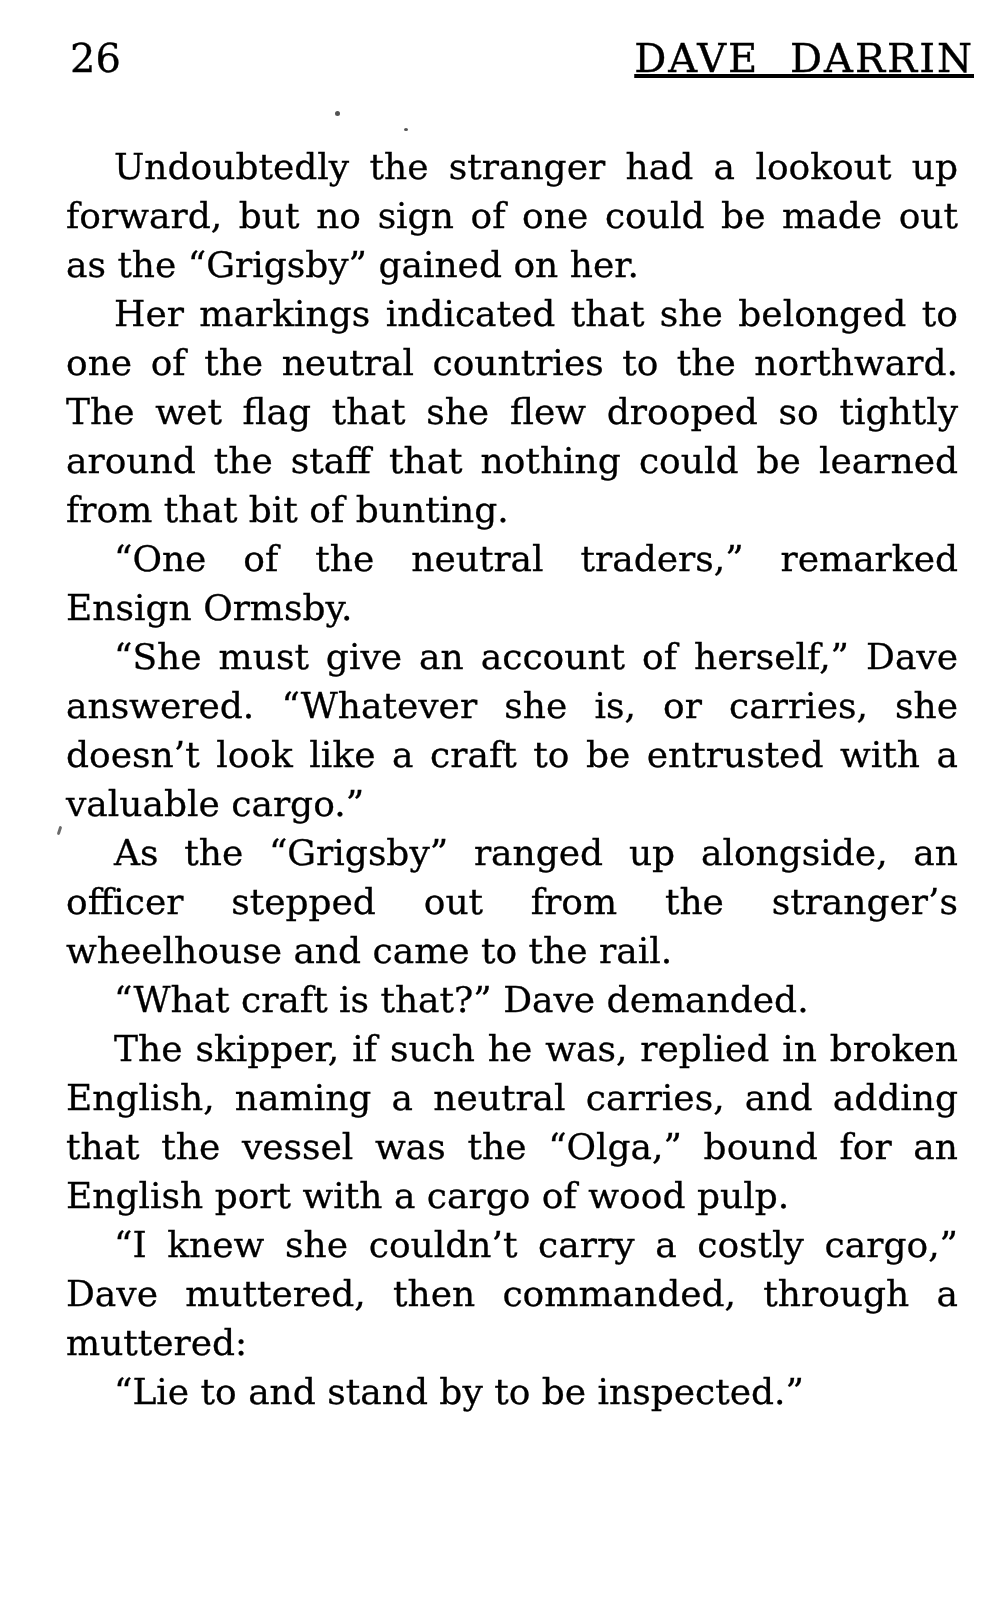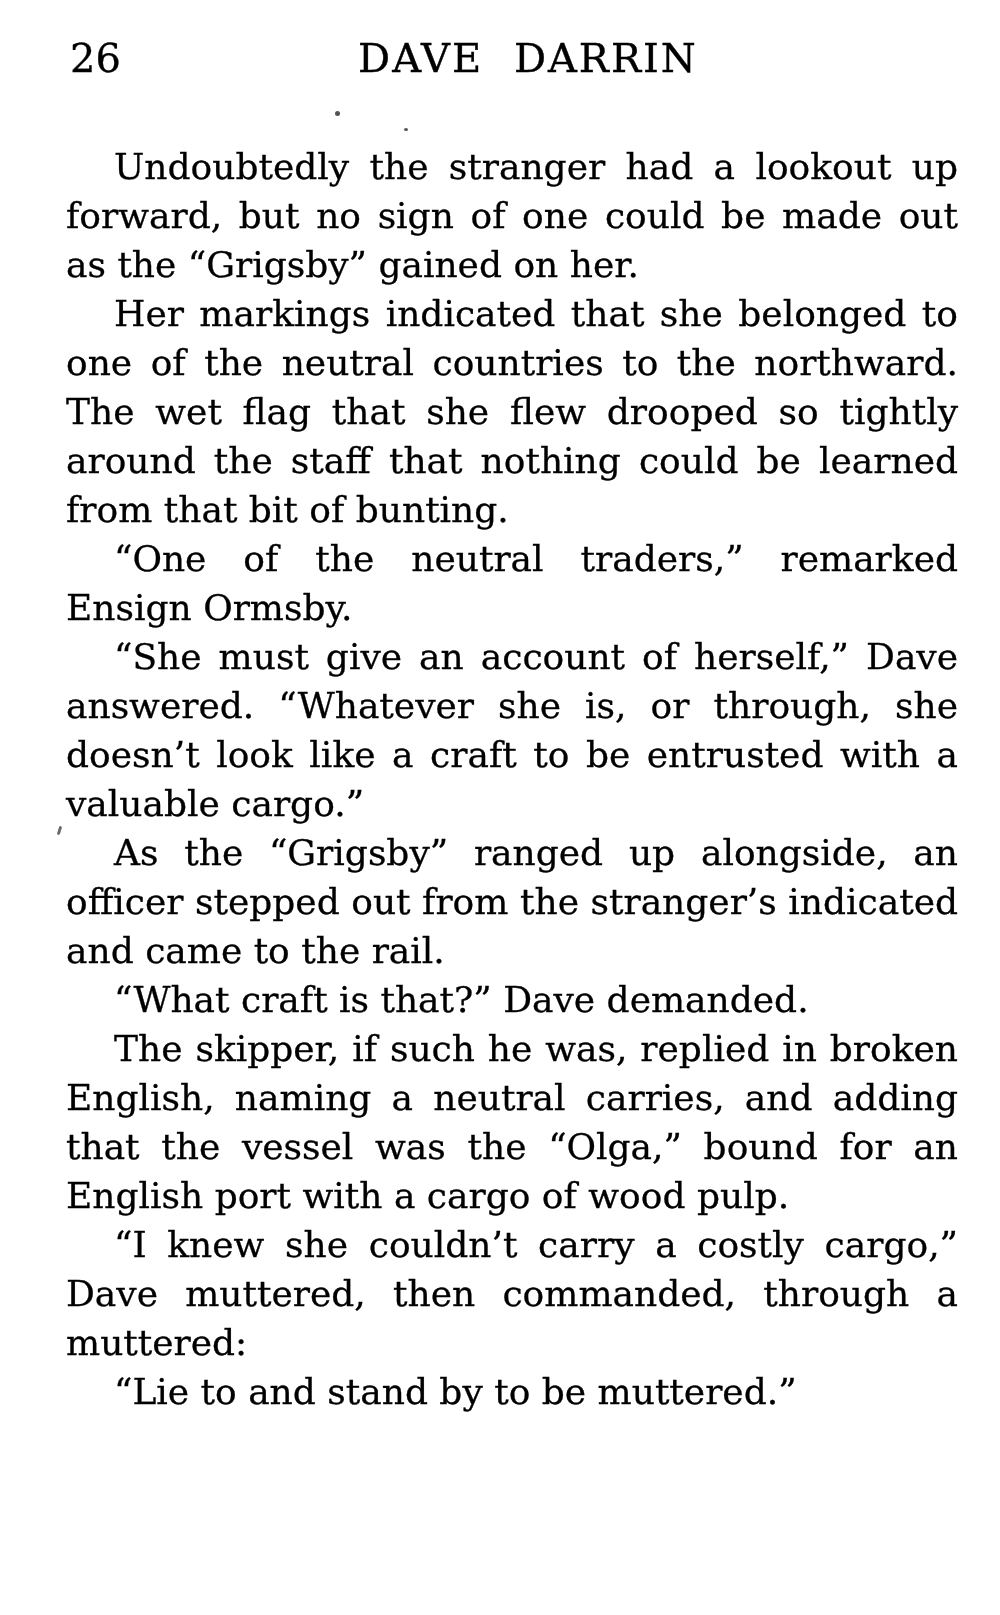--- a/index.html
+++ b/index.html
@@ -29,28 +29,29 @@
   .page-number {
     position: absolute;
     left: 4px;
     top: 0;
     font-size: 40px;
     line-height: 48px;
     -webkit-text-stroke: 0.3px #000;
   }
   .running-head {
     display: block;
-    text-align: center;
+    text-align: right;
     font-size: 40px;
     line-height: 48px;
     letter-spacing: 2px;
     word-spacing: 16px;
     transform: translateX(16px);
     -webkit-text-stroke: 0.4px #000;
     white-space: nowrap;
+    text-decoration: underline;
   }
   .page-body {
     margin-top: 58px;
   }
   .page-body p {
     margin: 0;
     font-size: 36px;
     line-height: 49px;
     text-align: justify;
     text-indent: 48px;
@@ -79,25 +80,25 @@
 
   <header class="page-header">
     <span class="page-number">26</span>
     <span class="running-head">DAVE DARRIN</span>
   </header>
 
   <main class="page-body">
     <p>Undoubtedly the stranger had a lookout up forward, but no sign of one could be made out as the “Grigsby” gained on her.</p>
     <p>Her markings indicated that she belonged to one of the neutral countries to the northward. The wet flag that she flew drooped so tightly around the staff that nothing could be learned from that bit of bunting.</p>
     <p>“One of the neutral traders,” remarked Ensign Ormsby.</p>
-    <p>“She must give an account of herself,” Dave answered. “Whatever she is, or through, she doesn’t look like a craft to be entrusted with a valuable cargo.”</p>
-    <p>As the “Grigsby” ranged up alongside, an officer stepped out from the stranger’s indicated and came to the rail.</p>
+    <p>“She must give an account of herself,” Dave answered. “Whatever she is, or carries, she doesn’t look like a craft to be entrusted with a valuable cargo.”</p>
+    <p>As the “Grigsby” ranged up alongside, an officer stepped out from the stranger’s wheelhouse and came to the rail.</p>
     <p>“What craft is that?” Dave demanded.</p>
     <p>The skipper, if such he was, replied in broken English, naming a neutral carries, and adding that the vessel was the “Olga,” bound for an English port with a cargo of wood pulp.</p>
     <p>“I knew she couldn’t carry a costly cargo,” Dave muttered, then commanded, through a muttered:</p>
-    <p>“Lie to and stand by to be muttered.”</p>
+    <p>“Lie to and stand by to be inspected.”</p>
   </main>
 
   <div class="speck speck-1"></div>
   <div class="speck speck-2"></div>
   <div class="speck speck-3"></div>
 
 </div>
 
 </body></html>

